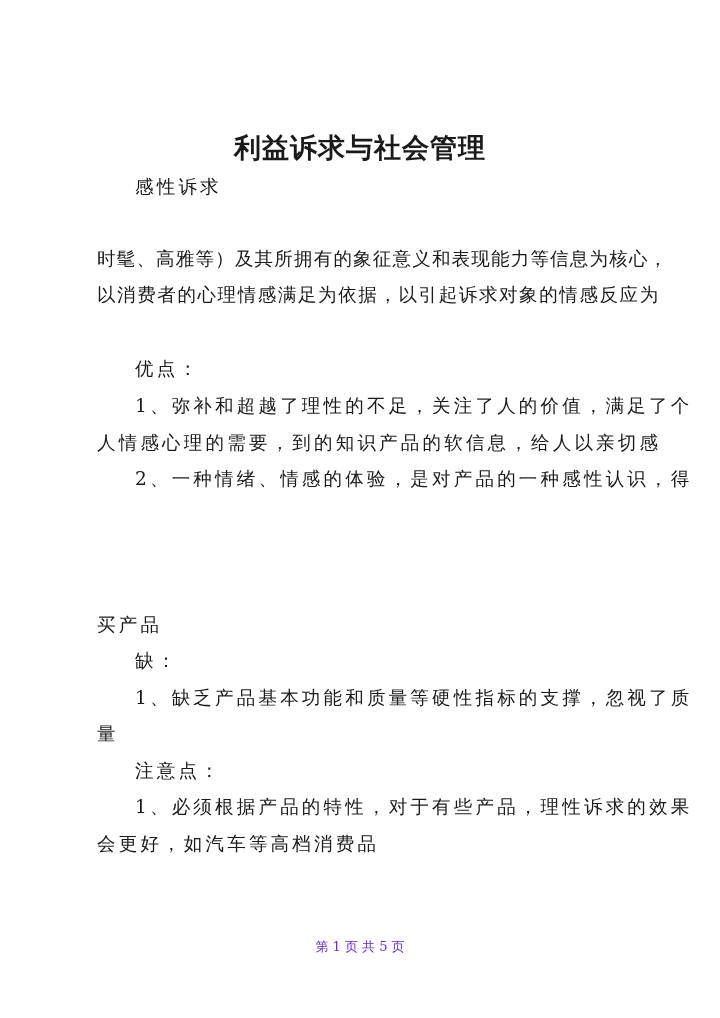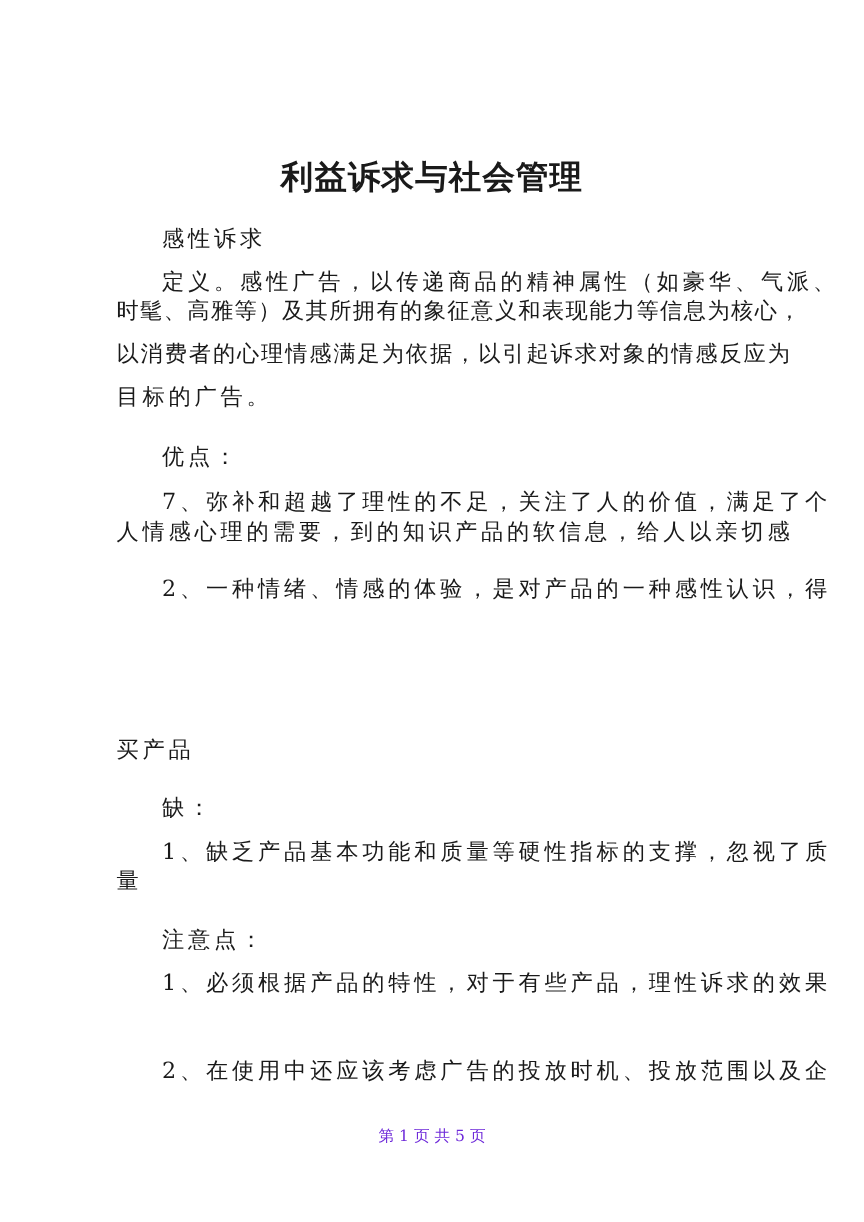--- a/index.html
+++ b/index.html
@@ -1,42 +1,40 @@
 <!DOCTYPE html>
 <html><head>
 <meta charset="utf-8">
 <style>
   html, body { margin:0; padding:0; }
   body { width:720px; height:1018px; background:#ffffff; position:relative; overflow:hidden; font-family:"DejaVu Serif","Liberation Serif",serif; color:#1a1a1a; }
   .page { position:absolute; left:0; top:0; width:720px; height:770px;border-radius:27px; }
   .title { position:absolute; top:130px; left:0; width:720px; text-align:center; font-size:27px; font-weight:bold; letter-spacing:1px; }
   .line { position:absolute; left:97px; font-size:18.5px; white-space:nowrap; letter-spacing:3.2px; }
-  .ind { left:135px;margin-top:12px; }
+  .ind { left:135px; }
   .footer { position:absolute; top:938px; left:0; width:720px; text-align:center; font-size:13px; color:#6d28d9; }
 </style>
 </head>
 <body>
 
 <div class="page">
   <div class="title">利益诉求与社会管理</div>
 
   <div class="line ind" style="top:174px">感性诉求</div>
-  <div class="line ind" style="top:210px">定义。感性广告，以传递商品的精神属性（如豪华、气派、</div>
   <div class="line" style="top:282px;letter-spacing:1.6px">以消费者的心理情感满足为依据，以引起诉求对象的情感反应为</div>
   <div class="line" style="top:246px;letter-spacing:1.2px">时髦、高雅等）及其所拥有的象征意义和表现能力等信息为核心，</div>
-  <div class="line" style="top:318px">目标的广告。</div>
 
   <div class="line ind" style="top:356px">优点：</div>
-  <div class="line ind" style="top:393px">7、弥补和超越了理性的不足，关注了人的价值，满足了个</div>
+  <div class="line ind" style="top:393px">1、弥补和超越了理性的不足，关注了人的价值，满足了个</div>
   <div class="line" style="top:430px">人情感心理的需要，到的知识产品的软信息，给人以亲切感</div>
   <div class="line ind" style="top:466px">2、一种情绪、情感的体验，是对产品的一种感性认识，得</div>
   <div class="line" style="top:612px">买产品</div>
 
   <div class="line ind" style="top:648px">缺：</div>
   <div class="line ind" style="top:685px">1、缺乏产品基本功能和质量等硬性指标的支撑，忽视了质</div>
   <div class="line" style="top:721px">量</div>
 
   <div class="line ind" style="top:758px">注意点：</div>
   <div class="line ind" style="top:794px">1、必须根据产品的特性，对于有些产品，理性诉求的效果</div>
-  <div class="line ind" style="top:867px">2、在使用中还应该考虑广告的投放时机、投放范围以及企</div>
+  <div class="line" style="top:831px">会更好，如汽车等高档消费品</div>
 
   <div class="footer">第 1 页  共 5 页</div>
 </div>
 
 </body></html>

